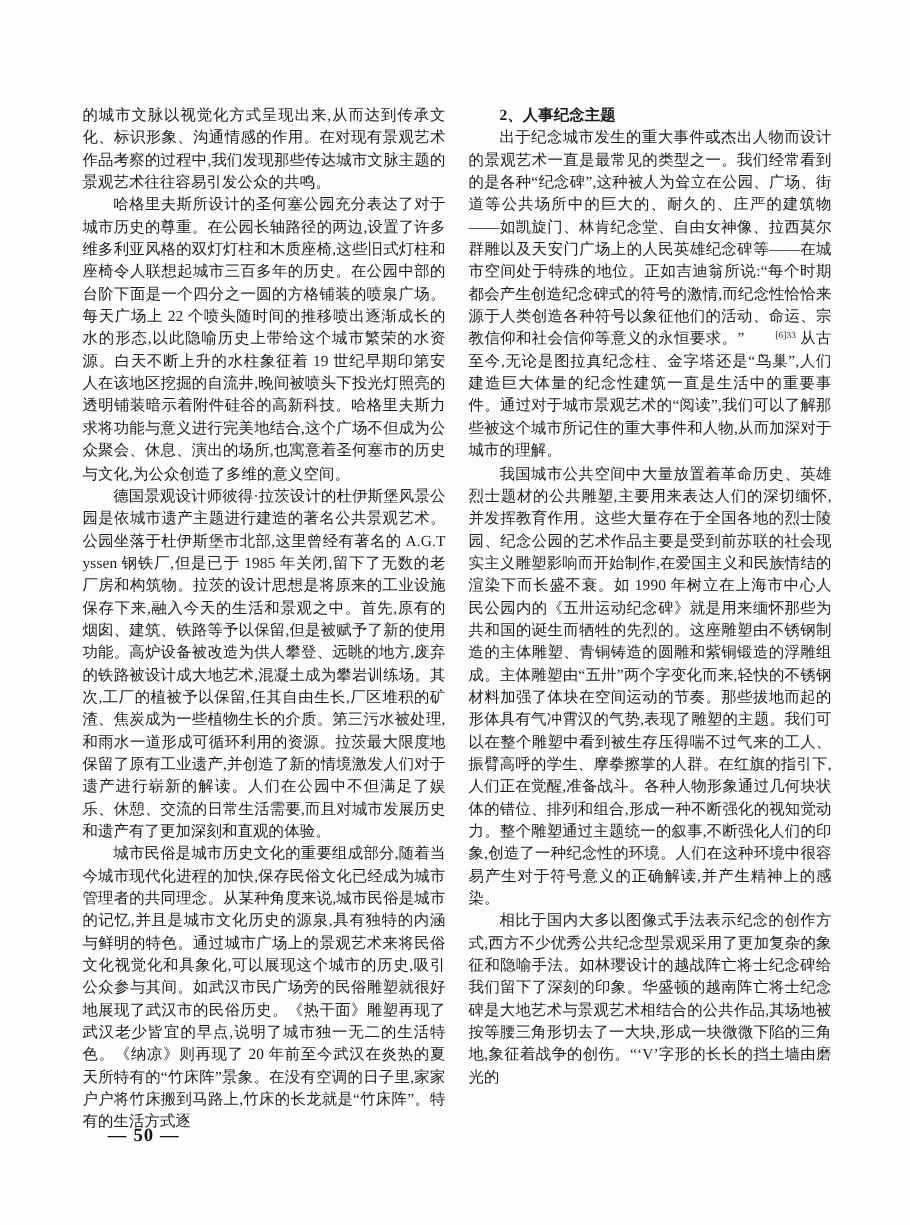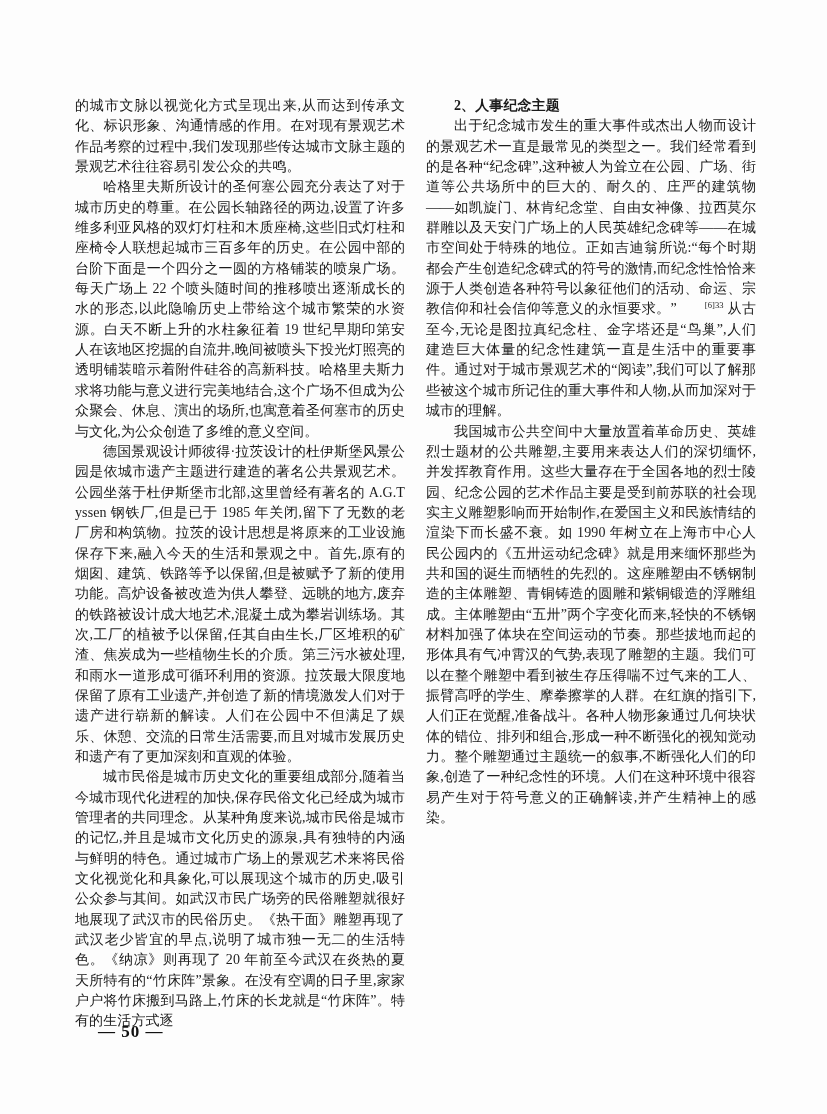--- a/index.html
+++ b/index.html
@@ -65,18 +65,19 @@
       <p>的城市文脉以视觉化方式呈现出来,从而达到传承文化、标识形象、沟通情感的作用。在对现有景观艺术作品考察的过程中,我们发现那些传达城市文脉主题的景观艺术往往容易引发公众的共鸣。</p>
       <p class="indent">哈格里夫斯所设计的圣何塞公园充分表达了对于城市历史的尊重。在公园长轴路径的两边,设置了许多维多利亚风格的双灯灯柱和木质座椅,这些旧式灯柱和座椅令人联想起城市三百多年的历史。在公园中部的台阶下面是一个四分之一圆的方格铺装的喷泉广场。每天广场上 22 个喷头随时间的推移喷出逐渐成长的水的形态,以此隐喻历史上带给这个城市繁荣的水资源。白天不断上升的水柱象征着 19 世纪早期印第安人在该地区挖掘的自流井,晚间被喷头下投光灯照亮的透明铺装暗示着附件硅谷的高新科技。哈格里夫斯力求将功能与意义进行完美地结合,这个广场不但成为公众聚会、休息、演出的场所,也寓意着圣何塞市的历史与文化,为公众创造了多维的意义空间。</p>
       <p class="indent">德国景观设计师彼得·拉茨设计的杜伊斯堡风景公园是依城市遗产主题进行建造的著名公共景观艺术。公园坐落于杜伊斯堡市北部,这里曾经有著名的 A.G.Tyssen 钢铁厂,但是已于 1985 年关闭,留下了无数的老厂房和构筑物。拉茨的设计思想是将原来的工业设施保存下来,融入今天的生活和景观之中。首先,原有的烟囱、建筑、铁路等予以保留,但是被赋予了新的使用功能。高炉设备被改造为供人攀登、远眺的地方,废弃的铁路被设计成大地艺术,混凝土成为攀岩训练场。其次,工厂的植被予以保留,任其自由生长,厂区堆积的矿渣、焦炭成为一些植物生长的介质。第三污水被处理,和雨水一道形成可循环利用的资源。拉茨最大限度地保留了原有工业遗产,并创造了新的情境激发人们对于遗产进行崭新的解读。人们在公园中不但满足了娱乐、休憩、交流的日常生活需要,而且对城市发展历史和遗产有了更加深刻和直观的体验。</p>
       <p class="indent">城市民俗是城市历史文化的重要组成部分,随着当今城市现代化进程的加快,保存民俗文化已经成为城市管理者的共同理念。从某种角度来说,城市民俗是城市的记忆,并且是城市文化历史的源泉,具有独特的内涵与鲜明的特色。通过城市广场上的景观艺术来将民俗文化视觉化和具象化,可以展现这个城市的历史,吸引公众参与其间。如武汉市民广场旁的民俗雕塑就很好地展现了武汉市的民俗历史。《热干面》雕塑再现了武汉老少皆宜的早点,说明了城市独一无二的生活特色。《纳凉》则再现了 20 年前至今武汉在炎热的夏天所特有的“竹床阵”景象。在没有空调的日子里,家家户户将竹床搬到马路上,竹床的长龙就是“竹床阵”。特有的生活方式逐</p>
     </div>
 
     <div class="col">
       <p class="indent heading">2、人事纪念主题</p>
       <p class="indent"><span>出于纪念城市发生的重大事件或杰出人物而设计的景观艺术一直是最常见的类型之一。我们经常看到的是各种“纪念碑”,这种被人为耸立在公园、广场、街道等公共场所中的巨大的、耐久的、庄严的建筑物——如凯旋门、林肯纪念堂、自由女神像、拉西莫尔群雕以及天安门广场上的人民英雄纪念碑等——在城市空间处于特殊的地位。正如吉迪翁所说:“每个时期都会产生创造纪念碑式的符号的激情,而纪念性恰恰来源于人类创造各种符号以象征他们的活动、命运、宗教信仰和社会信仰等意义的永恒要求。”</span><span class="sup">[6]33</span><span> 从古至今,无论是图拉真纪念柱、金字塔还是“鸟巢”,人们建造巨大体量的纪念性建筑一直是生活中的重要事件。通过对于城市景观艺术的“阅读”,我们可以了解那些被这个城市所记住的重大事件和人物,从而加深对于城市的理解。</span></p>
       <p class="indent">我国城市公共空间中大量放置着革命历史、英雄烈士题材的公共雕塑,主要用来表达人们的深切缅怀,并发挥教育作用。这些大量存在于全国各地的烈士陵园、纪念公园的艺术作品主要是受到前苏联的社会现实主义雕塑影响而开始制作,在爱国主义和民族情结的渲染下而长盛不衰。如 1990 年树立在上海市中心人民公园内的《五卅运动纪念碑》就是用来缅怀那些为共和国的诞生而牺牲的先烈的。这座雕塑由不锈钢制造的主体雕塑、青铜铸造的圆雕和紫铜锻造的浮雕组成。主体雕塑由“五卅”两个字变化而来,轻快的不锈钢材料加强了体块在空间运动的节奏。那些拔地而起的形体具有气冲霄汉的气势,表现了雕塑的主题。我们可以在整个雕塑中看到被生存压得喘不过气来的工人、振臂高呼的学生、摩拳擦掌的人群。在红旗的指引下,人们正在觉醒,准备战斗。各种人物形象通过几何块状体的错位、排列和组合,形成一种不断强化的视知觉动力。整个雕塑通过主题统一的叙事,不断强化人们的印象,创造了一种纪念性的环境。人们在这种环境中很容易产生对于符号意义的正确解读,并产生精神上的感染。</p>
+      <p class="indent">相比于国内大多以图像式手法表示纪念的创作方式,西方不少优秀公共纪念型景观采用了更加复杂的象征和隐喻手法。如林璎设计的越战阵亡将士纪念碑给我们留下了深刻的印象。华盛顿的越南阵亡将士纪念碑是大地艺术与景观艺术相结合的公共作品,其场地被按等腰三角形切去了一大块,形成一块微微下陷的三角地,象征着战争的创伤。“‘V’字形的长长的挡土墙由磨光的</p>
     </div>
 
   </div>
 
   <div class="footer">— 50 —</div>
 </div>
 
 </body></html>

